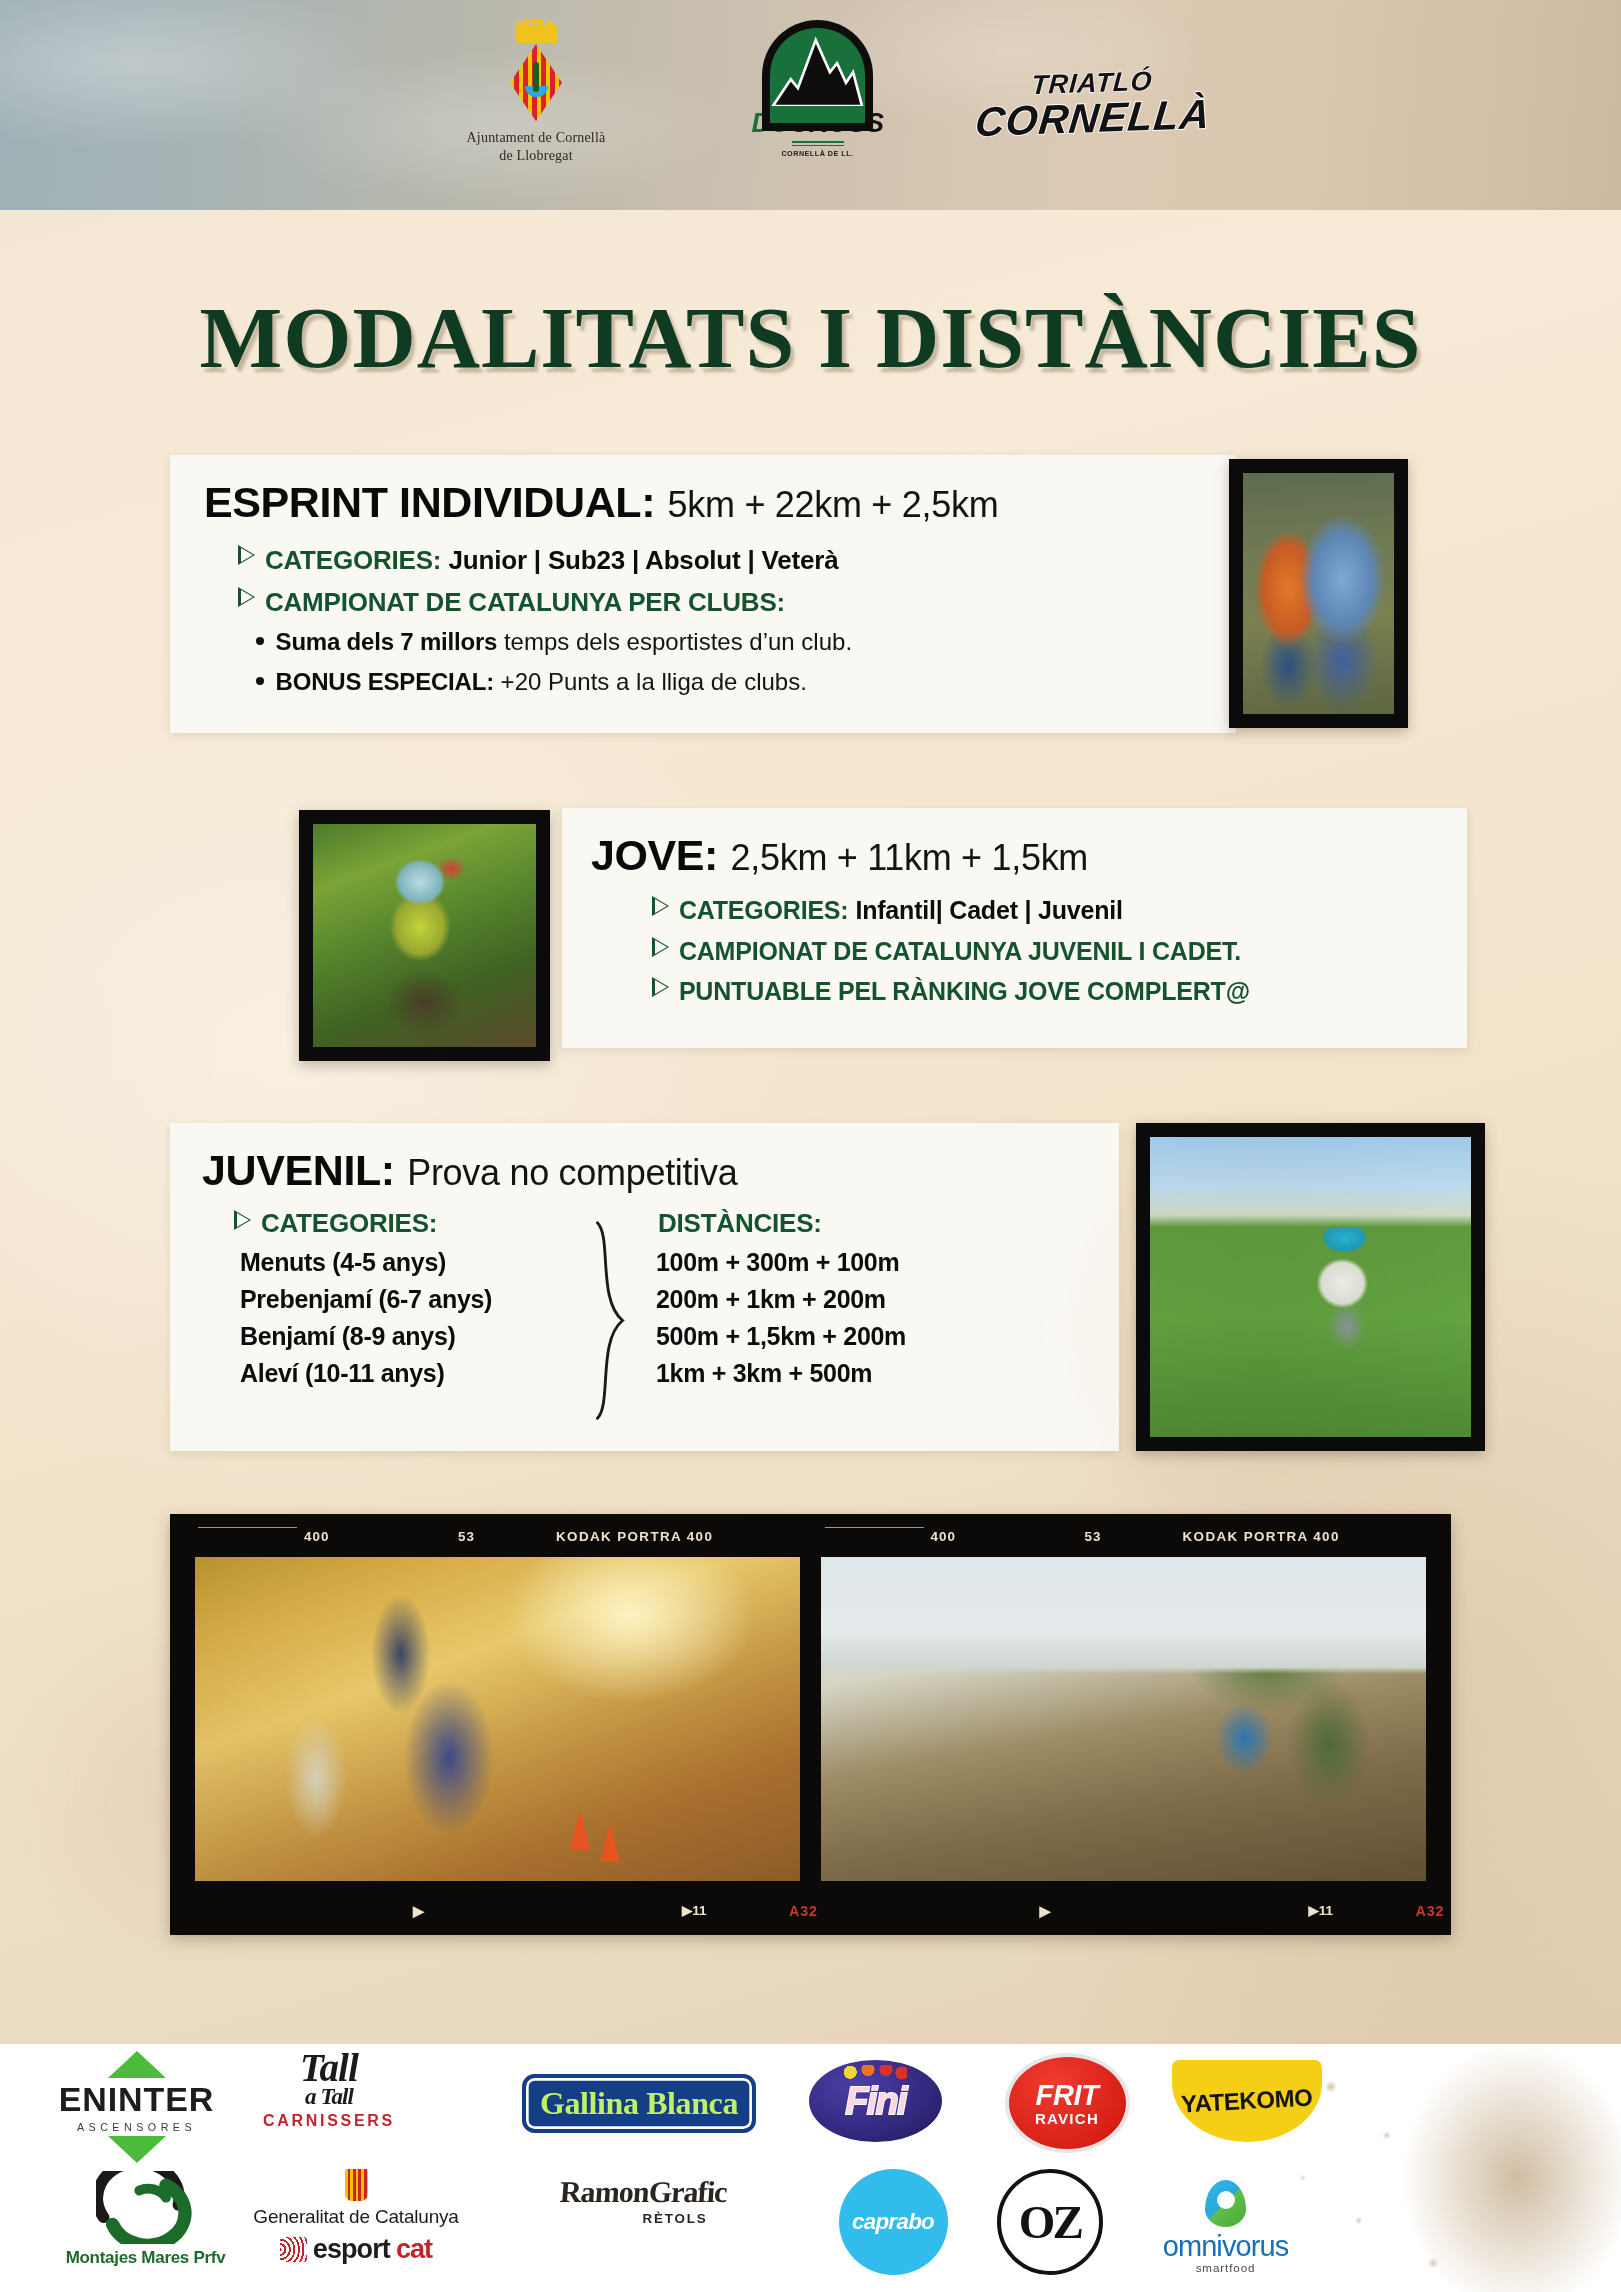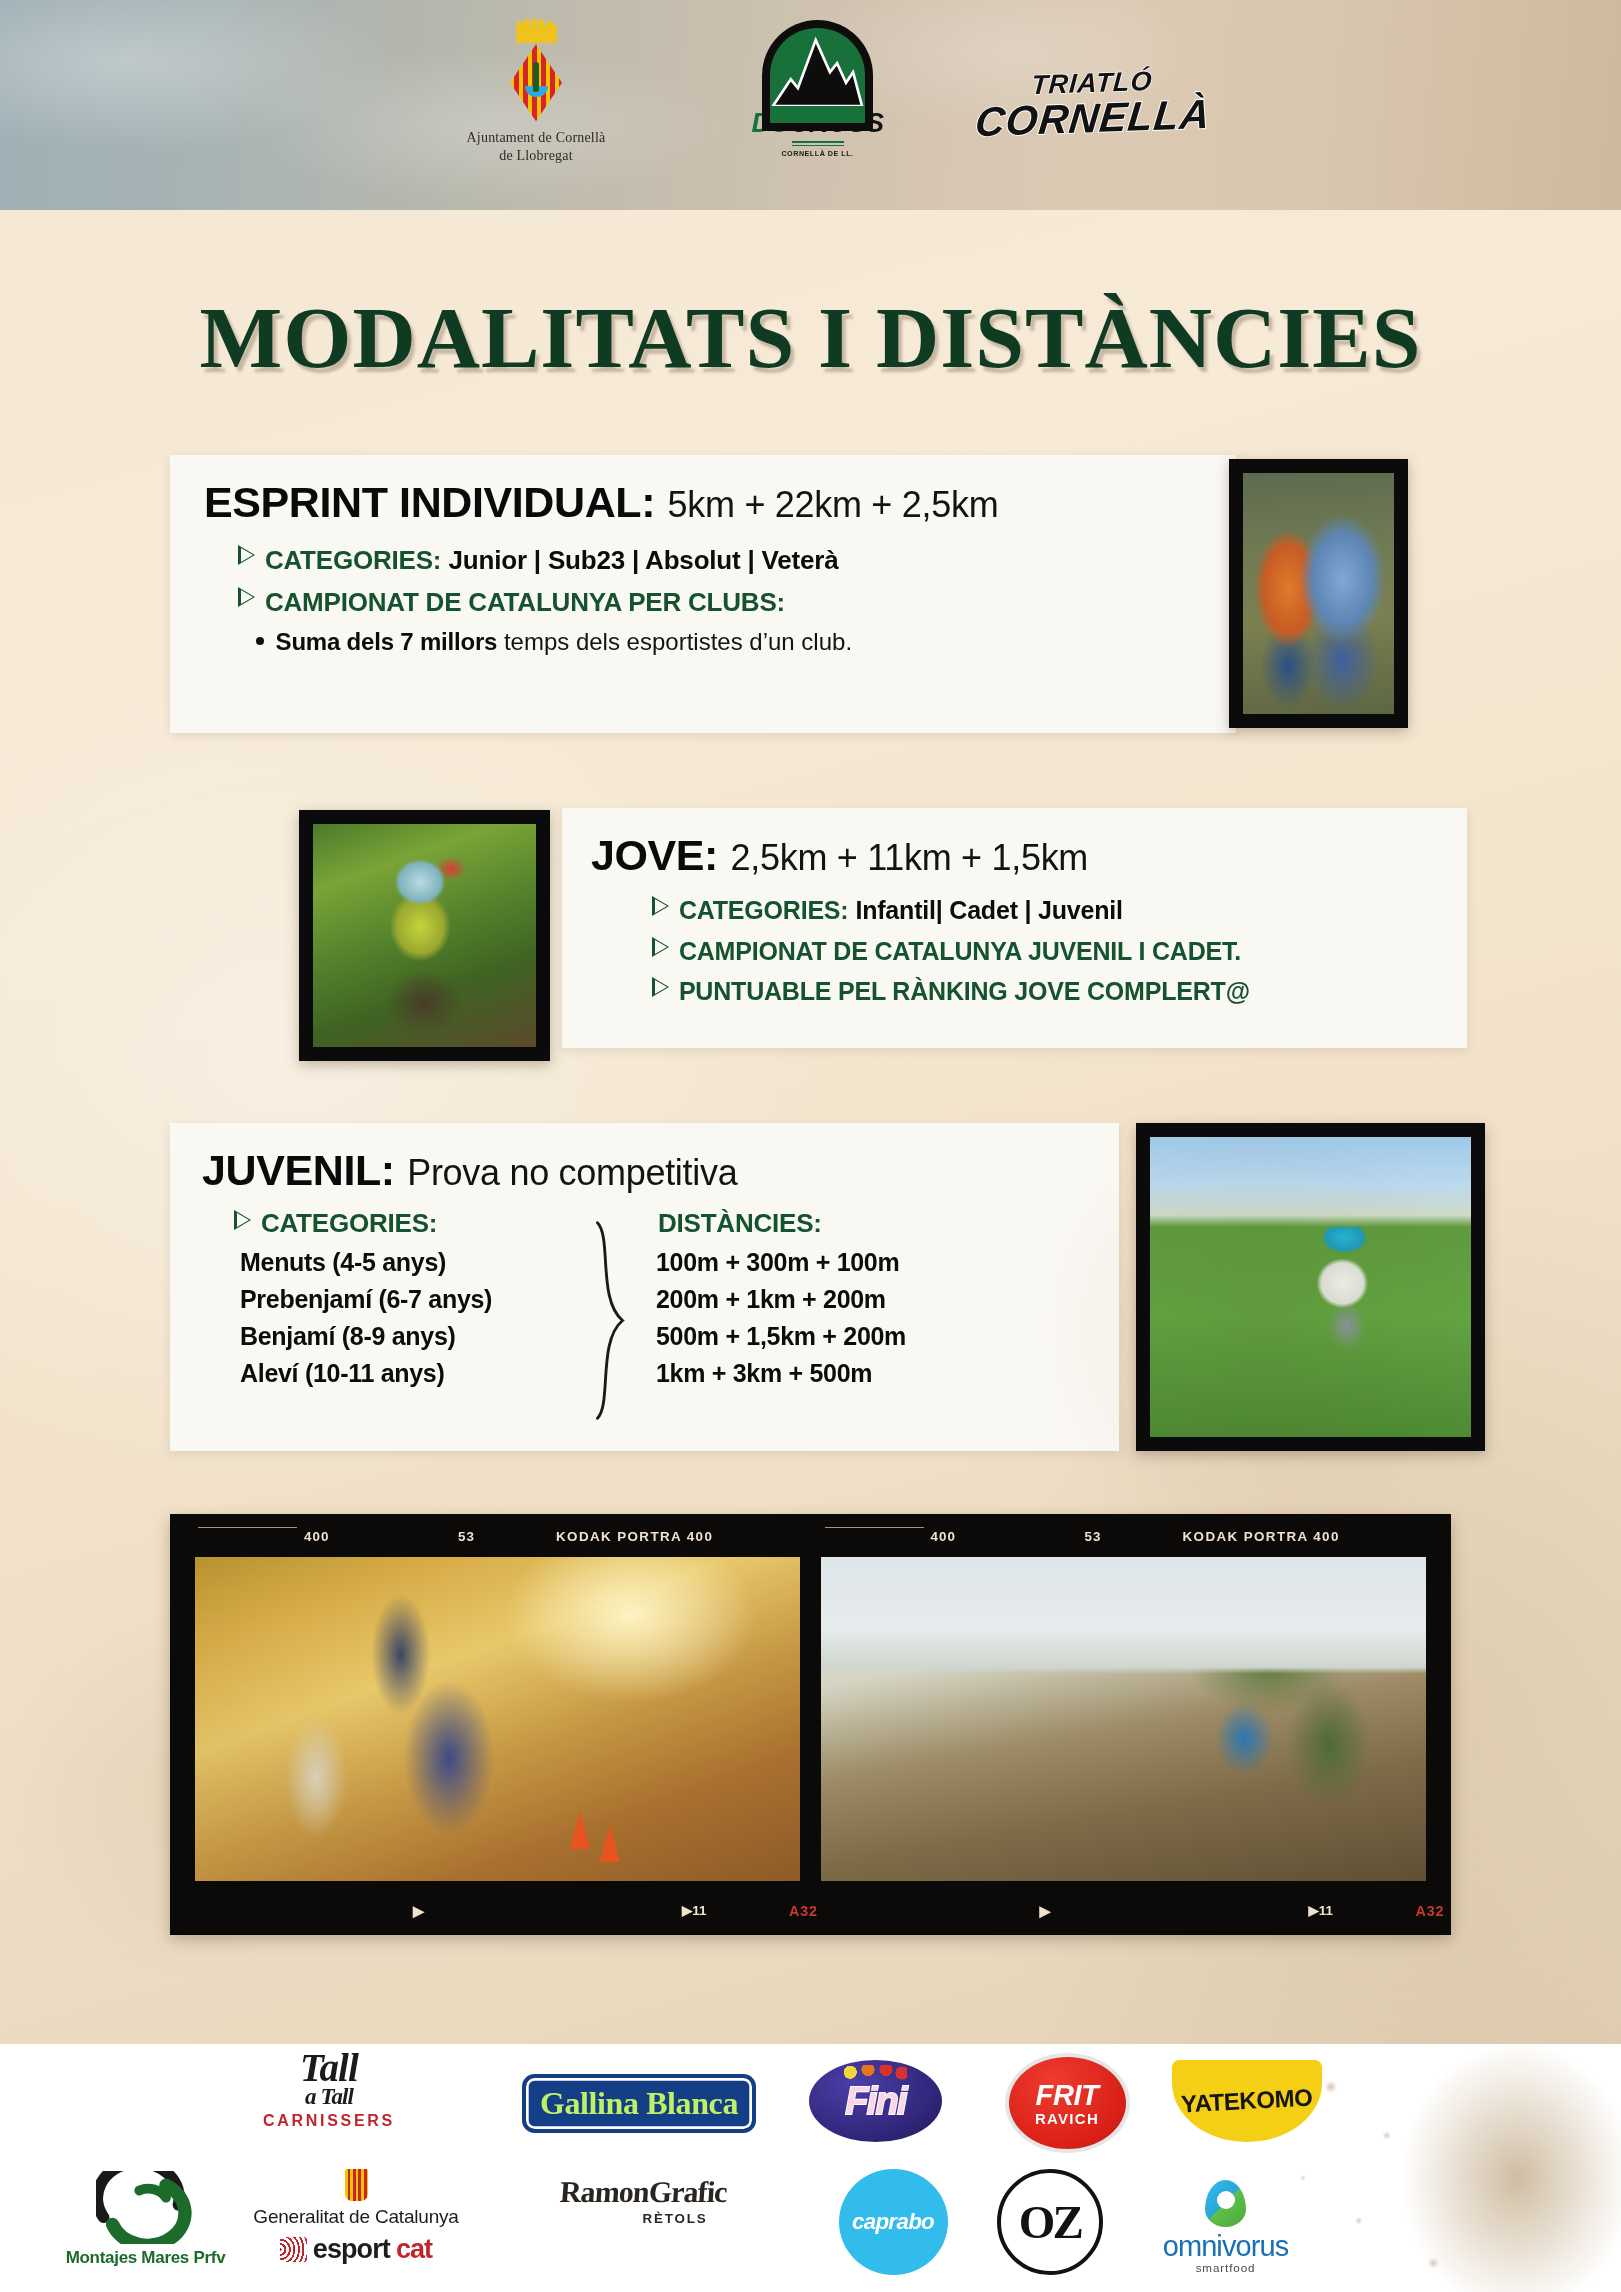--- a/index.html
+++ b/index.html
@@ -745,20 +745,24 @@
       <div class="row">
         <span class="tri"></span>
         <span class="lbl-green">CAMPIONAT DE CATALUNYA PER CLUBS:</span>
       </div>
 
       <div class="bullets">
         <div class="bullet">
           <span class="dot"></span>
           <span><span class="lbl-black">Suma dels 7 millors</span><span class="txt-normal"> temps dels esportistes d’un club.</span></span>
         </div>
+        <div class="bullet">
+          <span class="dot"></span>
+          <span><span class="lbl-black">BONUS ESPECIAL:</span><span class="txt-normal"> +20 Punts a la lliga de clubs.</span></span>
+        </div>
       </div>
     </div>
   </div>
 
   <div class="photo" id="photo-runners">
     <div class="inner-img"></div>
   </div>
 
   <div class="box" id="box-jove">
     <div class="inner">
@@ -864,20 +868,26 @@
       <div class="film-half">
         <span class="fm fm-arrow1">▶</span>
         <span class="fm fm-arrow2">▶11</span>
         <span class="fm fm-a32">A32</span>
       </div>
     </div>
   </div>
 
   <div id="sponsors">
 
+    <div class="sp sp-eninter">
+      <div class="chev-up"></div>
+      <div class="eninter-name">ENINTER</div>
+      <div class="eninter-sub">ASCENSORES</div>
+      <div class="chev-dn"></div>
+    </div>
 
     <div class="sp sp-tall">
       <div class="tall-script">Tall</div>
       <div class="tall-script tall-a">a Tall</div>
       <div class="tall-sub">CARNISSERS</div>
     </div>
 
     <div class="sp sp-gallina">
       <div class="gb-plate">
         <div class="gb-text">Gallina Blanca</div>

